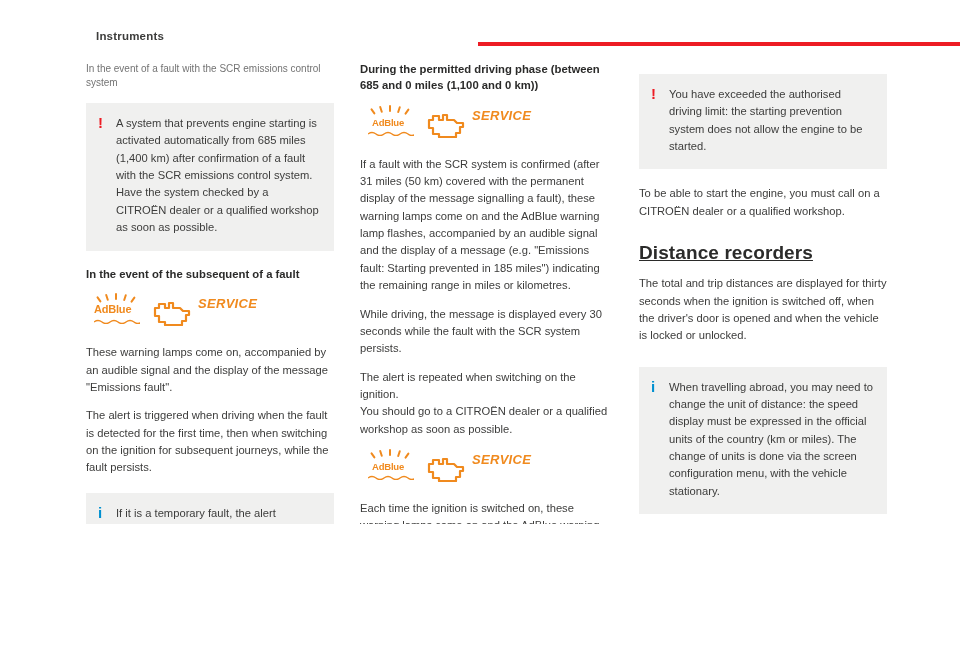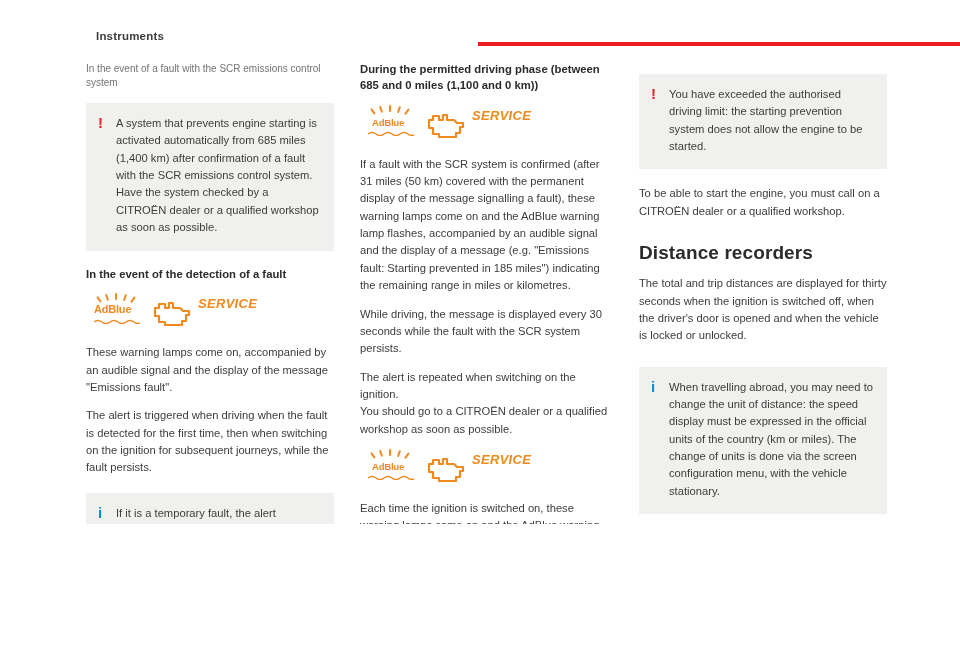--- a/index.html
+++ b/index.html
@@ -53,20 +53,21 @@
     color: #737373;
     line-height: 1.35;
     margin: 0 0 14px 0;
   }
   h2.section {
     font-size: 19px;
     font-weight: bold;
     color: #2b2b2a;
     margin: 0 0 11px 0;
     letter-spacing: .1px;
+    text-decoration: underline;
   }
   h3.sub {
     font-size: 11.3px;
     font-weight: bold;
     color: #2b2b2a;
     margin: 0 0 10px 0;
     line-height: 1.4;
   }
   p.body {
     font-size: 11.2px;
@@ -174,21 +175,21 @@
   </div>
 
   <div class="col col1">
     <h1 class="title">In the event of a fault with the SCR emissions control system</h1>
 
     <div class="callout warn">
       <span class="mark">!</span>
       <p>A system that prevents engine starting is activated automatically from 685 miles (1,400 km) after confirmation of a fault with the SCR emissions control system. Have the system checked by a CITROËN dealer or a qualified workshop as soon as possible.</p>
     </div>
 
-    <h3 class="sub">In the event of the detection of a fault</h3>
+    <h3 class="sub">In the event of the subsequent of a fault</h3>
 
     <div class="lamps">
       <div class="lamp-adblue">
         <div class="ray" style="left:12px;top:0px;transform:rotate(-35deg)"></div>
         <div class="ray" style="left:20px;top:-2px;transform:rotate(-18deg)"></div>
         <div class="ray" style="left:29px;top:-3px;transform:rotate(0deg)"></div>
         <div class="ray" style="left:38px;top:-2px;transform:rotate(18deg)"></div>
         <div class="ray" style="left:46px;top:0px;transform:rotate(35deg)"></div>
         <span class="adblue-text">AdBlue</span>
         <div class="wave">

